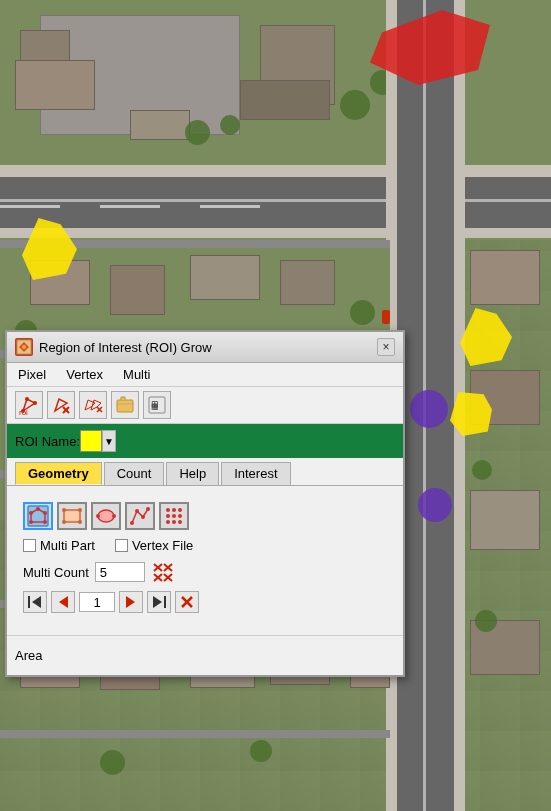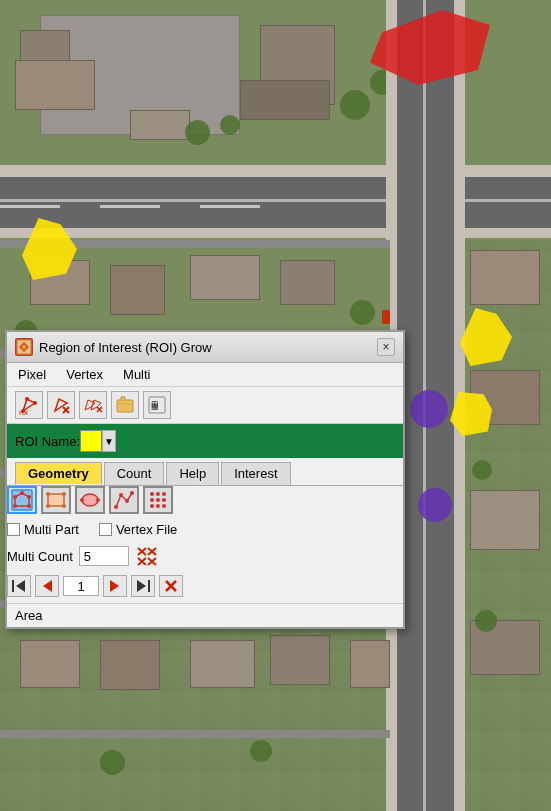--- a/index.html
+++ b/index.html
@@ -226,21 +226,21 @@
     }
     .tab.active {
       background: #fde047;
       border-bottom: 1px solid #f0f0f0;
       z-index: 1;
       font-weight: bold;
     }
 
     
     .tab-content {
-      padding: 0;
+      padding: 16px;
       background: #f0f0f0;
       border-top: 1px solid #aaa;
     }
 
     
     .geom-tools {
       display: flex;
       gap: 4px;
       margin-bottom: 8px;
       align-items: center;
@@ -326,21 +326,21 @@
       width: 36px;
       height: 20px;
       border: 1px solid #aaa;
       background: white;
       text-align: center;
       font-size: 13px;
     }
 
     
     .bottom-bar {
-      padding: 4px 8px;
+      padding: 12px 8px;
       background: #f0f0f0;
       border-top: 1px solid #ccc;
       font-size: 13px;
       display: flex;
       align-items: center;
     }
     .area-label {
       font-size: 13px;
       color: #000;
     }

